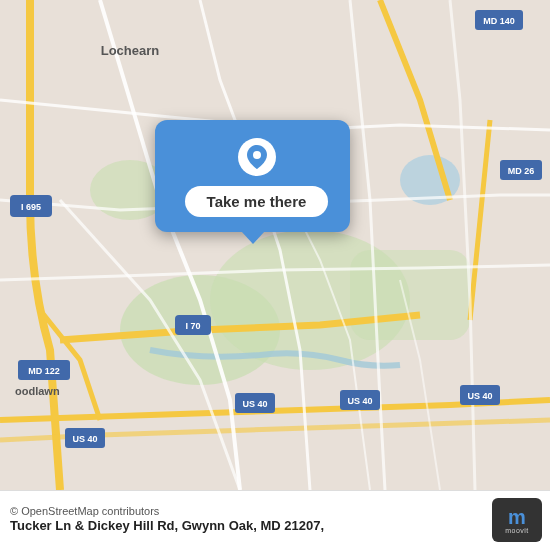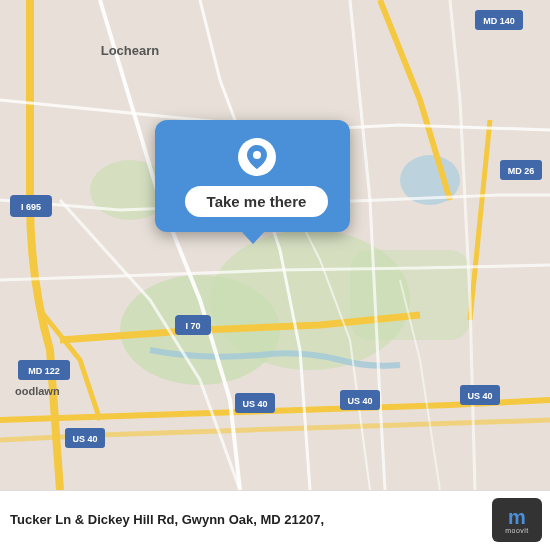--- a/index.html
+++ b/index.html
@@ -211,20 +211,23 @@
         <path d="M10 0C4.48 0 0 4.48 0 10c0 7.5 10 14 10 14s10-6.5 10-14c0-5.52-4.48-10-10-10z" fill="#4a90d9"></path>
         <circle cx="10" cy="10" r="4" fill="white"></circle>
       </svg>
     </div>
     <button class="take-me-there-btn">Take me there</button>
   </div>
 </div>
 
 <div id="info-bar">
   <div style="flex:1; padding-right: 60px;">
+    <div class="osm-attribution">
+      <span>© OpenStreetMap contributors</span>
+    </div>
     <div class="address-text">
       <strong>Tucker Ln &amp; Dickey Hill Rd, Gwynn Oak, MD 21207,</strong>
       <br>
     </div>
   </div>
 
   <div class="osm-logo">
     <div class="osm-logo-m">m</div>
     <div class="osm-logo-text">moovit</div>
   </div>

